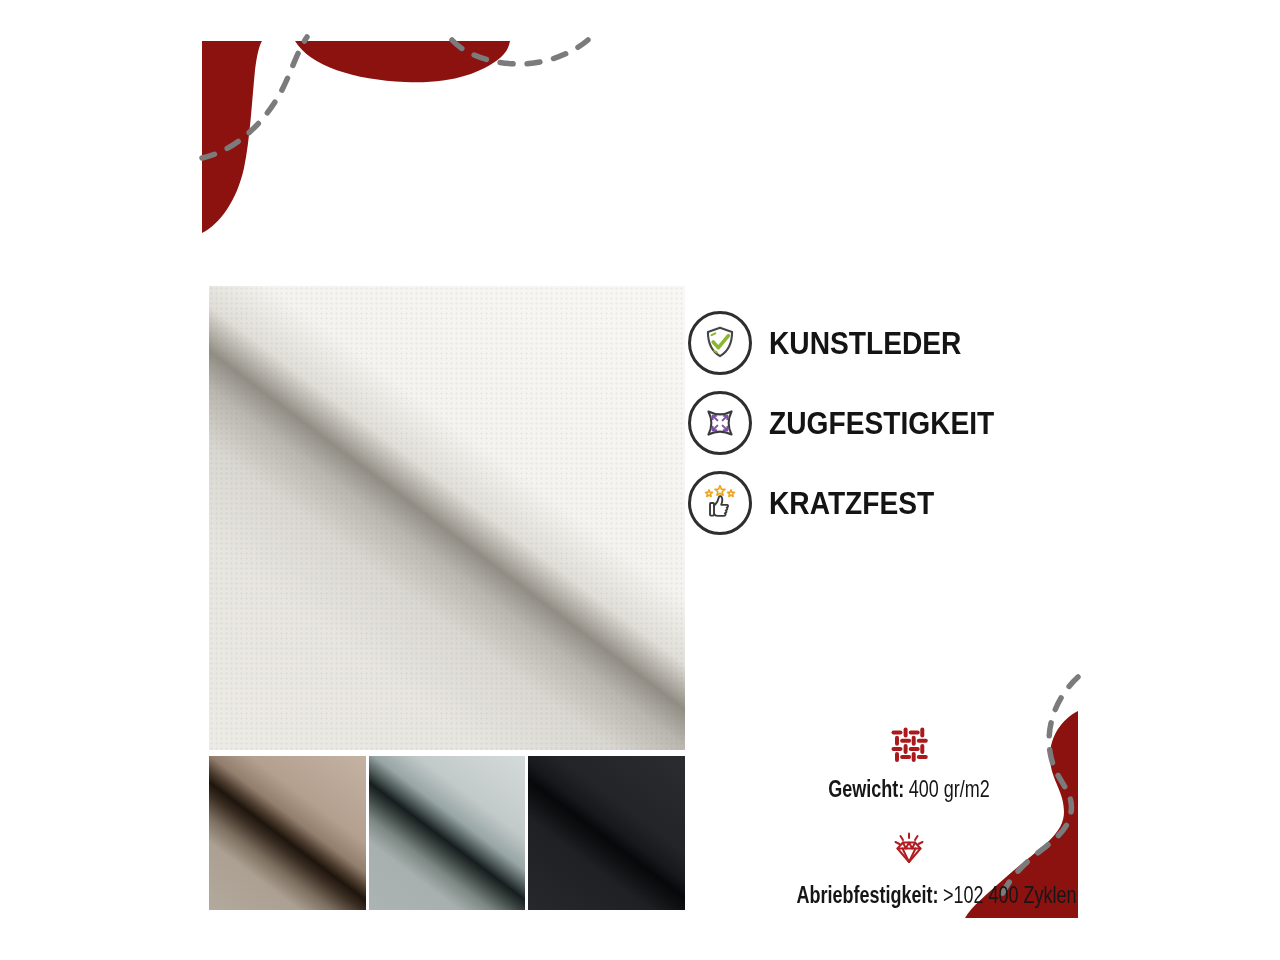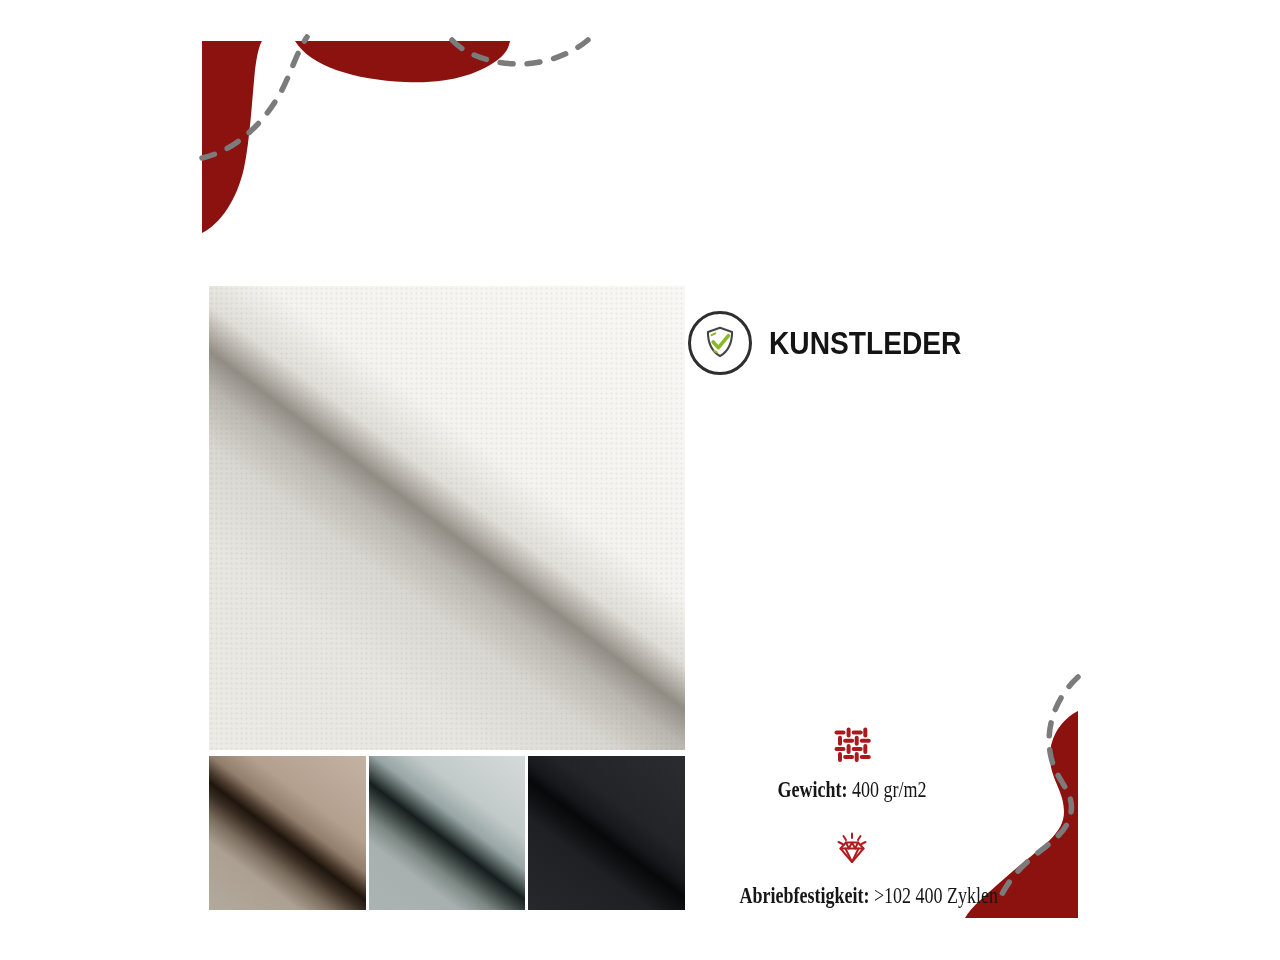--- a/index.html
+++ b/index.html
@@ -28,21 +28,21 @@
 
   
   .features{position:absolute;left:688px;top:311px;display:flex;flex-direction:column;gap:16px;text-align:right;}
   .feature{display:flex;align-items:center;height:64px;}
   .badge{width:64px;height:64px;border:3px solid #2e2e2e;border-radius:50%;box-sizing:border-box;
     display:flex;align-items:center;justify-content:center;background:#fff;flex:0 0 auto;}
   .flabel{margin-left:17px;font-size:32px;font-weight:800;color:#141414;line-height:1;white-space:nowrap;
     transform:scaleX(.88);transform-origin:0 50%;}
 
   
-  .specs{position:absolute;left:702px;top:727px;width:300px;text-align:center;font-family:Liberation Serif, serif;}
+  .specs{position:absolute;left:759px;top:727px;width:300px;text-align:center;}
   .spec-icon{display:inline-block;}
   .spec-line{font-size:24px;color:#161616;white-space:nowrap;transform:scaleX(.75);transform-origin:50% 50%;line-height:28px;}
   .spec-label{font-weight:700;margin-right:6px;}
   .mb8{margin-bottom:8px;} .mb12{margin-bottom:14px;} .mt12{margin-top:14px;} .mb4{margin-bottom:6px;}
 </style>
 </head>
 <body>
 
 <div class="canvas">
 
@@ -73,21 +73,51 @@
         <svg width="42" height="42" viewBox="0 0 40 40">
           <path d="M20 5.5 L31.5 9.5 C31.5 19 28.5 27.5 20 32.5 C11.5 27.5 8.5 19 8.5 9.5 Z" fill="none" stroke="#454545" stroke-width="2" stroke-linejoin="round"></path>
           <path d="M13.5 19 L18.5 24.5 L28 13" fill="none" stroke="#8ab82a" stroke-width="3.4" stroke-linecap="round" stroke-linejoin="round"></path>
           <path d="M12 12.5 L15.5 10.8" stroke="#8ab82a" stroke-width="2" stroke-linecap="round"></path>
           <path d="M14.5 27.5 L17 29" stroke="#8ab82a" stroke-width="2" stroke-linecap="round"></path>
         </svg>
       </div>
       <div class="flabel">KUNSTLEDER</div>
     </div>
 
+    <div class="feature">
+      <div class="badge">
+        <svg width="42" height="42" viewBox="0 0 40 40">
+          <path d="M9 9 C16 12.5 24 12.5 31 9 C27.5 16 27.5 24 31 31 C24 27.5 16 27.5 9 31 C12.5 24 12.5 16 9 9 Z" fill="none" stroke="#3a3a3a" stroke-width="2" stroke-linejoin="round"></path>
+          <g fill="none" stroke="#7b4fa3" stroke-width="1.9" stroke-linecap="round" stroke-linejoin="round">
+            <path d="M17.5 17.5 L13 13 M13 16.5 L13 13 L16.5 13"></path>
+            <path d="M22.5 17.5 L27 13 M27 16.5 L27 13 L23.5 13"></path>
+            <path d="M17.5 22.5 L13 27 M13 23.5 L13 27 L16.5 27"></path>
+            <path d="M22.5 22.5 L27 27 M27 23.5 L27 27 L23.5 27"></path>
+          </g>
+        </svg>
+      </div>
+      <div class="flabel">ZUGFESTIGKEIT</div>
+    </div>
 
+    <div class="feature">
+      <div class="badge">
+        <svg width="42" height="42" viewBox="0 0 40 40">
+          <g fill="none" stroke="#efa61f" stroke-width="1.6" stroke-linejoin="round">
+            <path d="M20 3.5 L21.293 6.72 L24.755 6.955 L22.092 9.18 L22.939 12.545 L20 10.7 L17.061 12.545 L17.908 9.18 L15.245 6.955 L18.707 6.72 Z"></path>
+            <path d="M9.5 7.6 L10.382 9.787 L12.734 9.949 L10.927 11.464 L11.499 13.751 L9.5 12.5 L7.501 13.751 L8.073 11.464 L6.266 9.949 L8.618 9.787 Z"></path>
+            <path d="M30.5 7.6 L31.382 9.787 L33.734 9.949 L31.927 11.464 L32.499 13.751 L30.5 12.5 L28.501 13.751 L29.073 11.464 L27.266 9.949 L29.618 9.787 Z"></path>
+          </g>
+          <g fill="none" stroke="#3a3a3a" stroke-width="1.8" stroke-linejoin="round" stroke-linecap="round">
+            <rect x="10.5" y="20" width="3.8" height="12" rx="0.8"></rect>
+            <path d="M14.3 30.5 C15.3 31.7 16.8 32.3 18.4 32.3 L23.9 32.3 C25.3 32.3 25.8 30.4 24.6 29.7 C26 29.7 26.6 27.8 25.5 27 C26.9 27 27.5 25.1 26.4 24.3 C27.7 24.3 28.2 22.3 26.9 21.8 C26.5 21.65 24 21.6 21.2 21.6 C22.1 19.3 22.4 15.6 21.4 14.1 C20.7 13.05 19.2 13.3 18.9 14.5 C18.3 17.2 17.1 19.6 15.6 21.2 L14.3 22.4"></path>
+          </g>
+        </svg>
+      </div>
+      <div class="flabel">KRATZFEST</div>
+    </div>
 
 
 
   </div>
 
   <div class="specs">
     <div class="spec-icon mb8">
       <svg width="40" height="36" viewBox="0 0 40 36">
         <g stroke="#aa191c" stroke-width="4" stroke-linecap="round" fill="none">
           <path d="M4.5 5.5 H11.5"></path>

